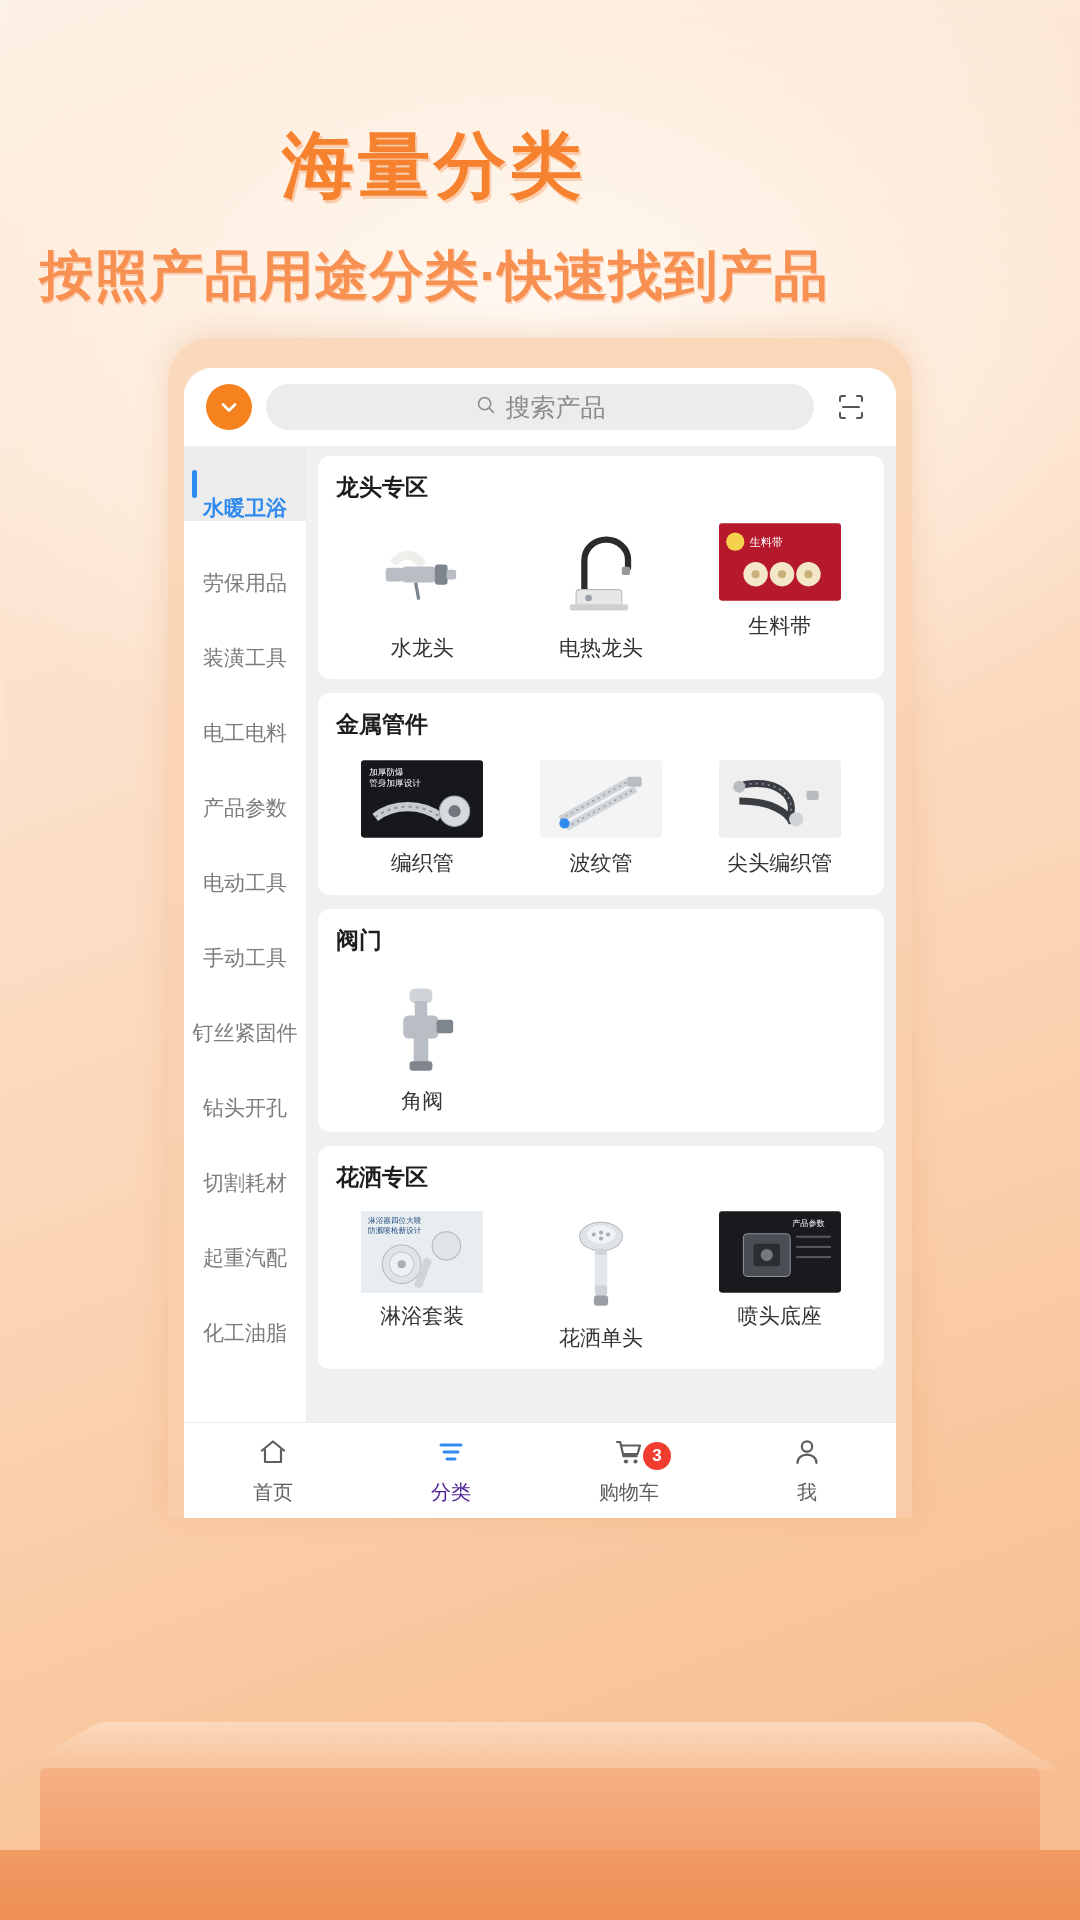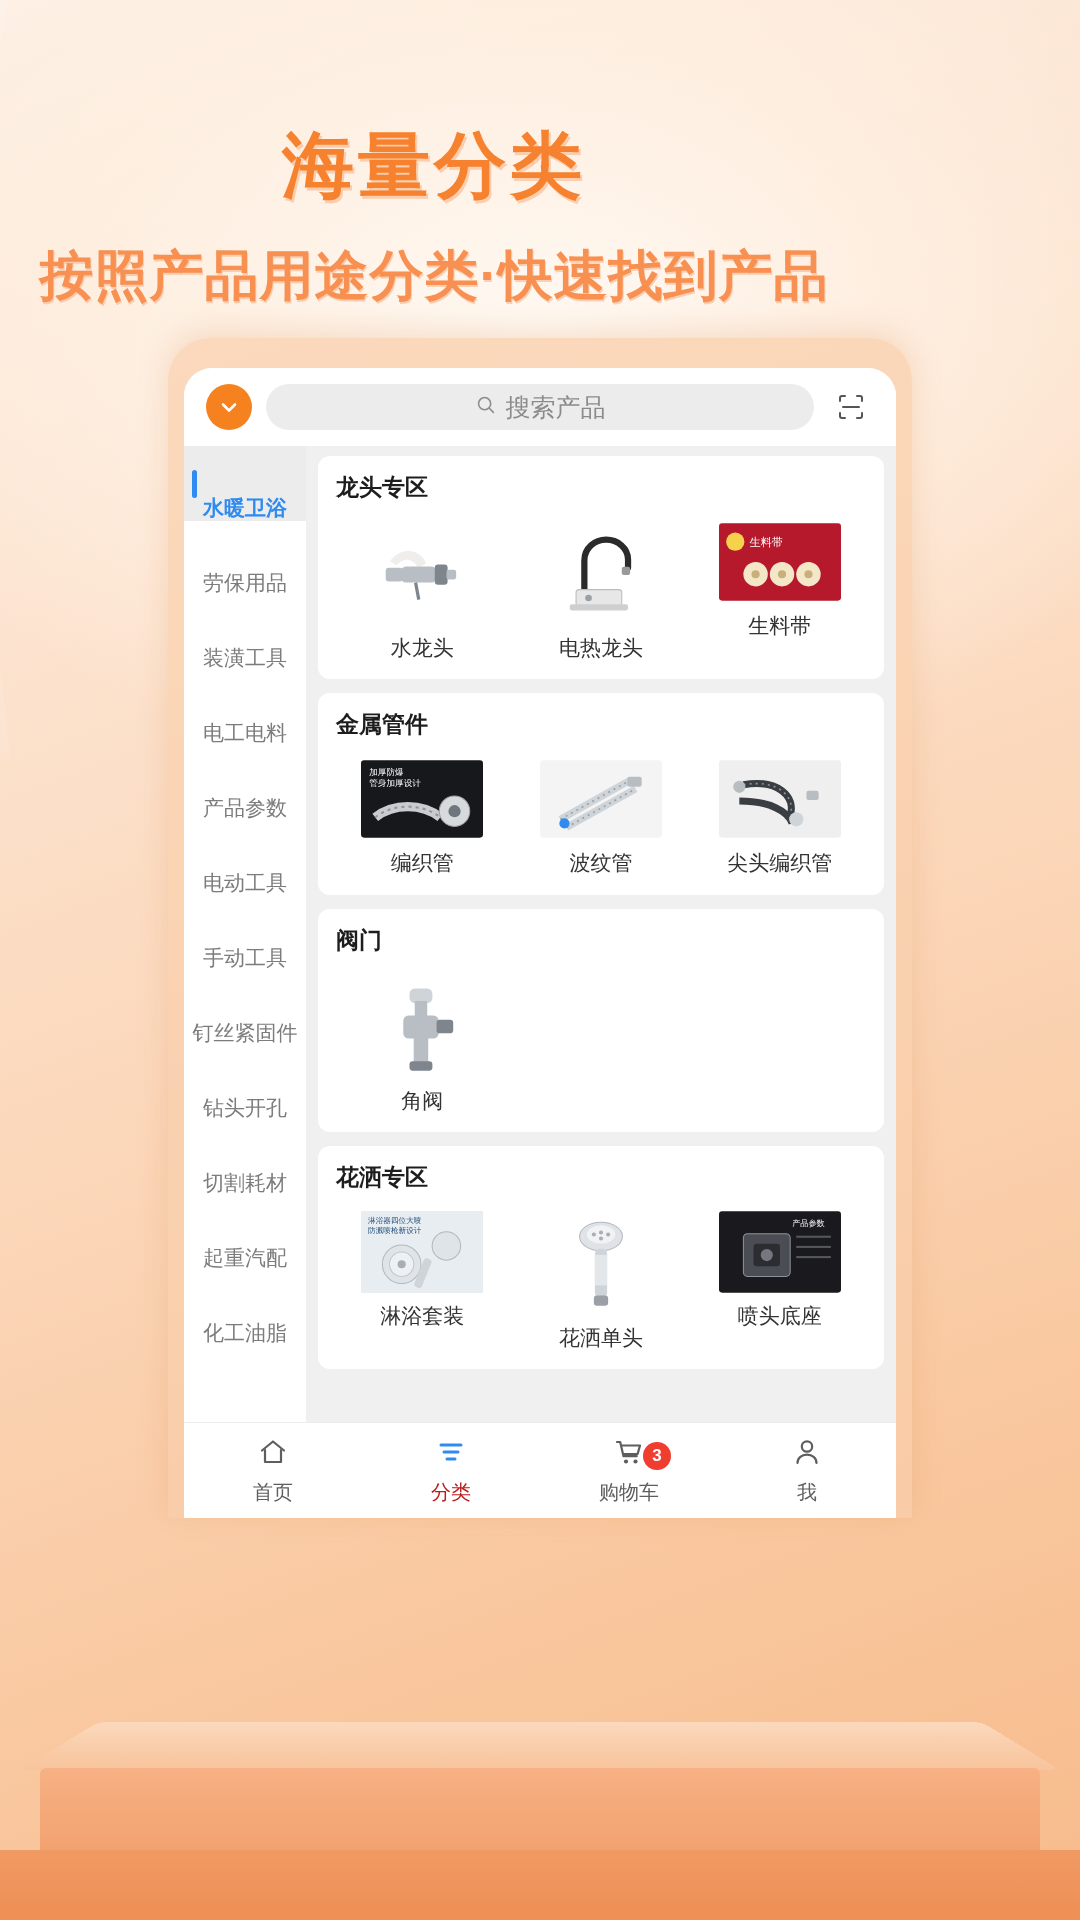--- a/index.html
+++ b/index.html
@@ -144,21 +144,21 @@
   
   .tabbar{
     flex:0 0 auto; height:96px; background:#ffffff;
     border-top:1px solid #ededed;
     display:flex; align-items:center;
   }
   .tab{
     flex:1 1 0; display:flex; flex-direction:column; align-items:center; justify-content:center;
     gap:6px; position:relative; color:#5e5e5e; font-size:20px;
   }
-  .tab.active{ color:#b91c1c; }
+  .tab.active{ color:#4c1d95; }
   .badge{
     position:absolute; top:6px; left:calc(50% + 14px);
     min-width:28px; height:28px; border-radius:14px; background:#ef3d2f;
     color:#fff; font-size:17px; font-weight:bold;
     display:flex; align-items:center; justify-content:center; padding:0 6px;
   }
 </style>
 </head>
 <body>
 

